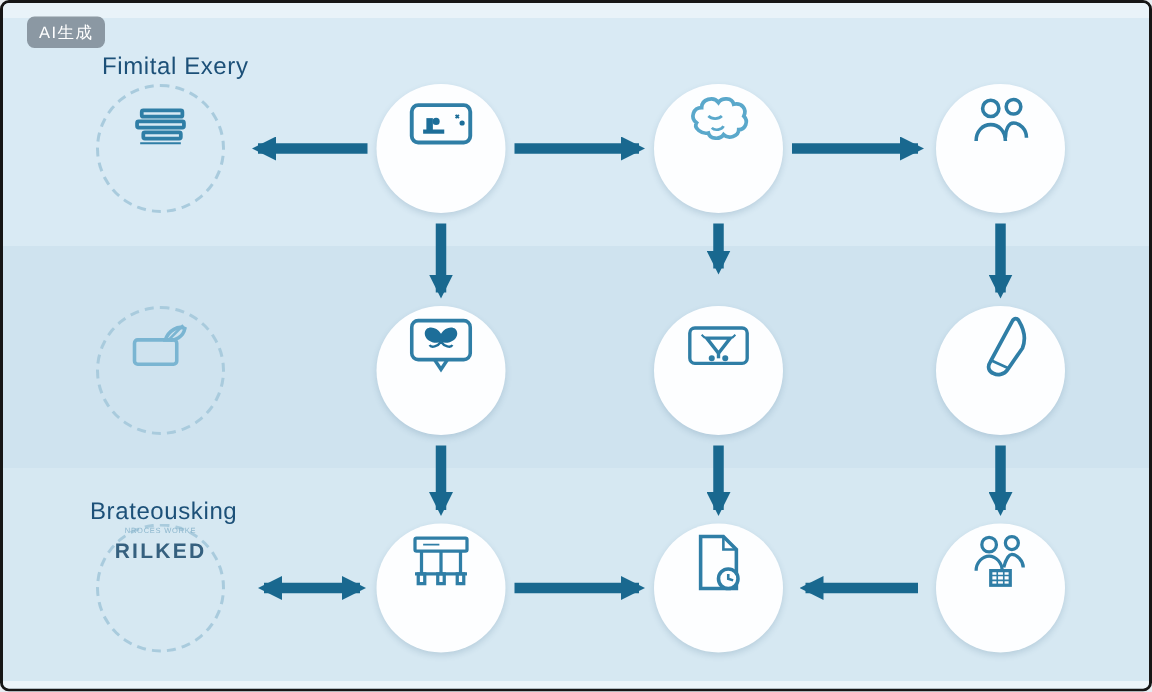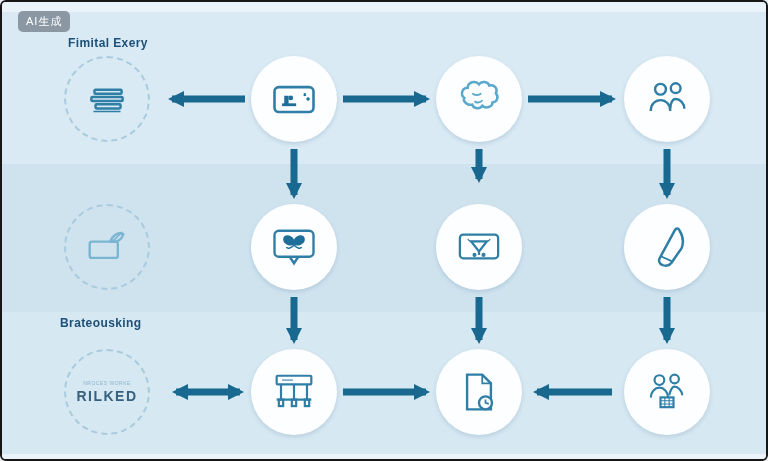--- a/index.html
+++ b/index.html
@@ -18,39 +18,39 @@
 
   .watermark{
     position:absolute;left:16px;top:9px;padding:3px 8px;
     background:rgba(125,138,148,.85);color:#fff;font-size:11px;
     border-radius:5px;letter-spacing:1px;z-index:30;
   }
 
   .arrow-layer{position:absolute;left:0;top:0;z-index:5;}
 
   .node{
-    position:absolute;display:flex;align-items:center;justify-content:center;
+    position:absolute;display:flex;align-items:flex-start;justify-content:center;
     border-radius:50%;z-index:10;
   }
   .node.solid{
     width:86px;height:86px;background:#fdfeff;
     box-shadow:0 2px 4px rgba(50,95,125,.18);
   }
   .node.dashed{
     width:82px;height:82px;border:2px dashed #a9cbdd;background:transparent;
   }
   .node svg{display:block;}
 
   .diagram-label{
-    position:absolute;color:#1c5078;font-weight:bold;font-size:12px;
+    position:absolute;color:#1c5078;font-weight:normal;font-size:16px;
     letter-spacing:.4px;z-index:12;
   }
   .label-topleft{left:66px;top:34px;}
   .label-fabrication{left:407px;top:186px;width:140px;text-align:center;}
-  .label-bottomleft{left:58px;top:314px;}
+  .label-bottomleft{left:58px;top:331px;}
 
   .rilked-content{display:flex;flex-direction:column;align-items:center;gap:2px;}
   .rilked-sub{font-size:5px;color:#8cb6cd;letter-spacing:.5px;}
   .rilked-main{font-size:14px;font-weight:bold;color:#35607f;letter-spacing:1.5px;}
 </style>
 </head>
 <body>
 
 <div class="stage">
 

